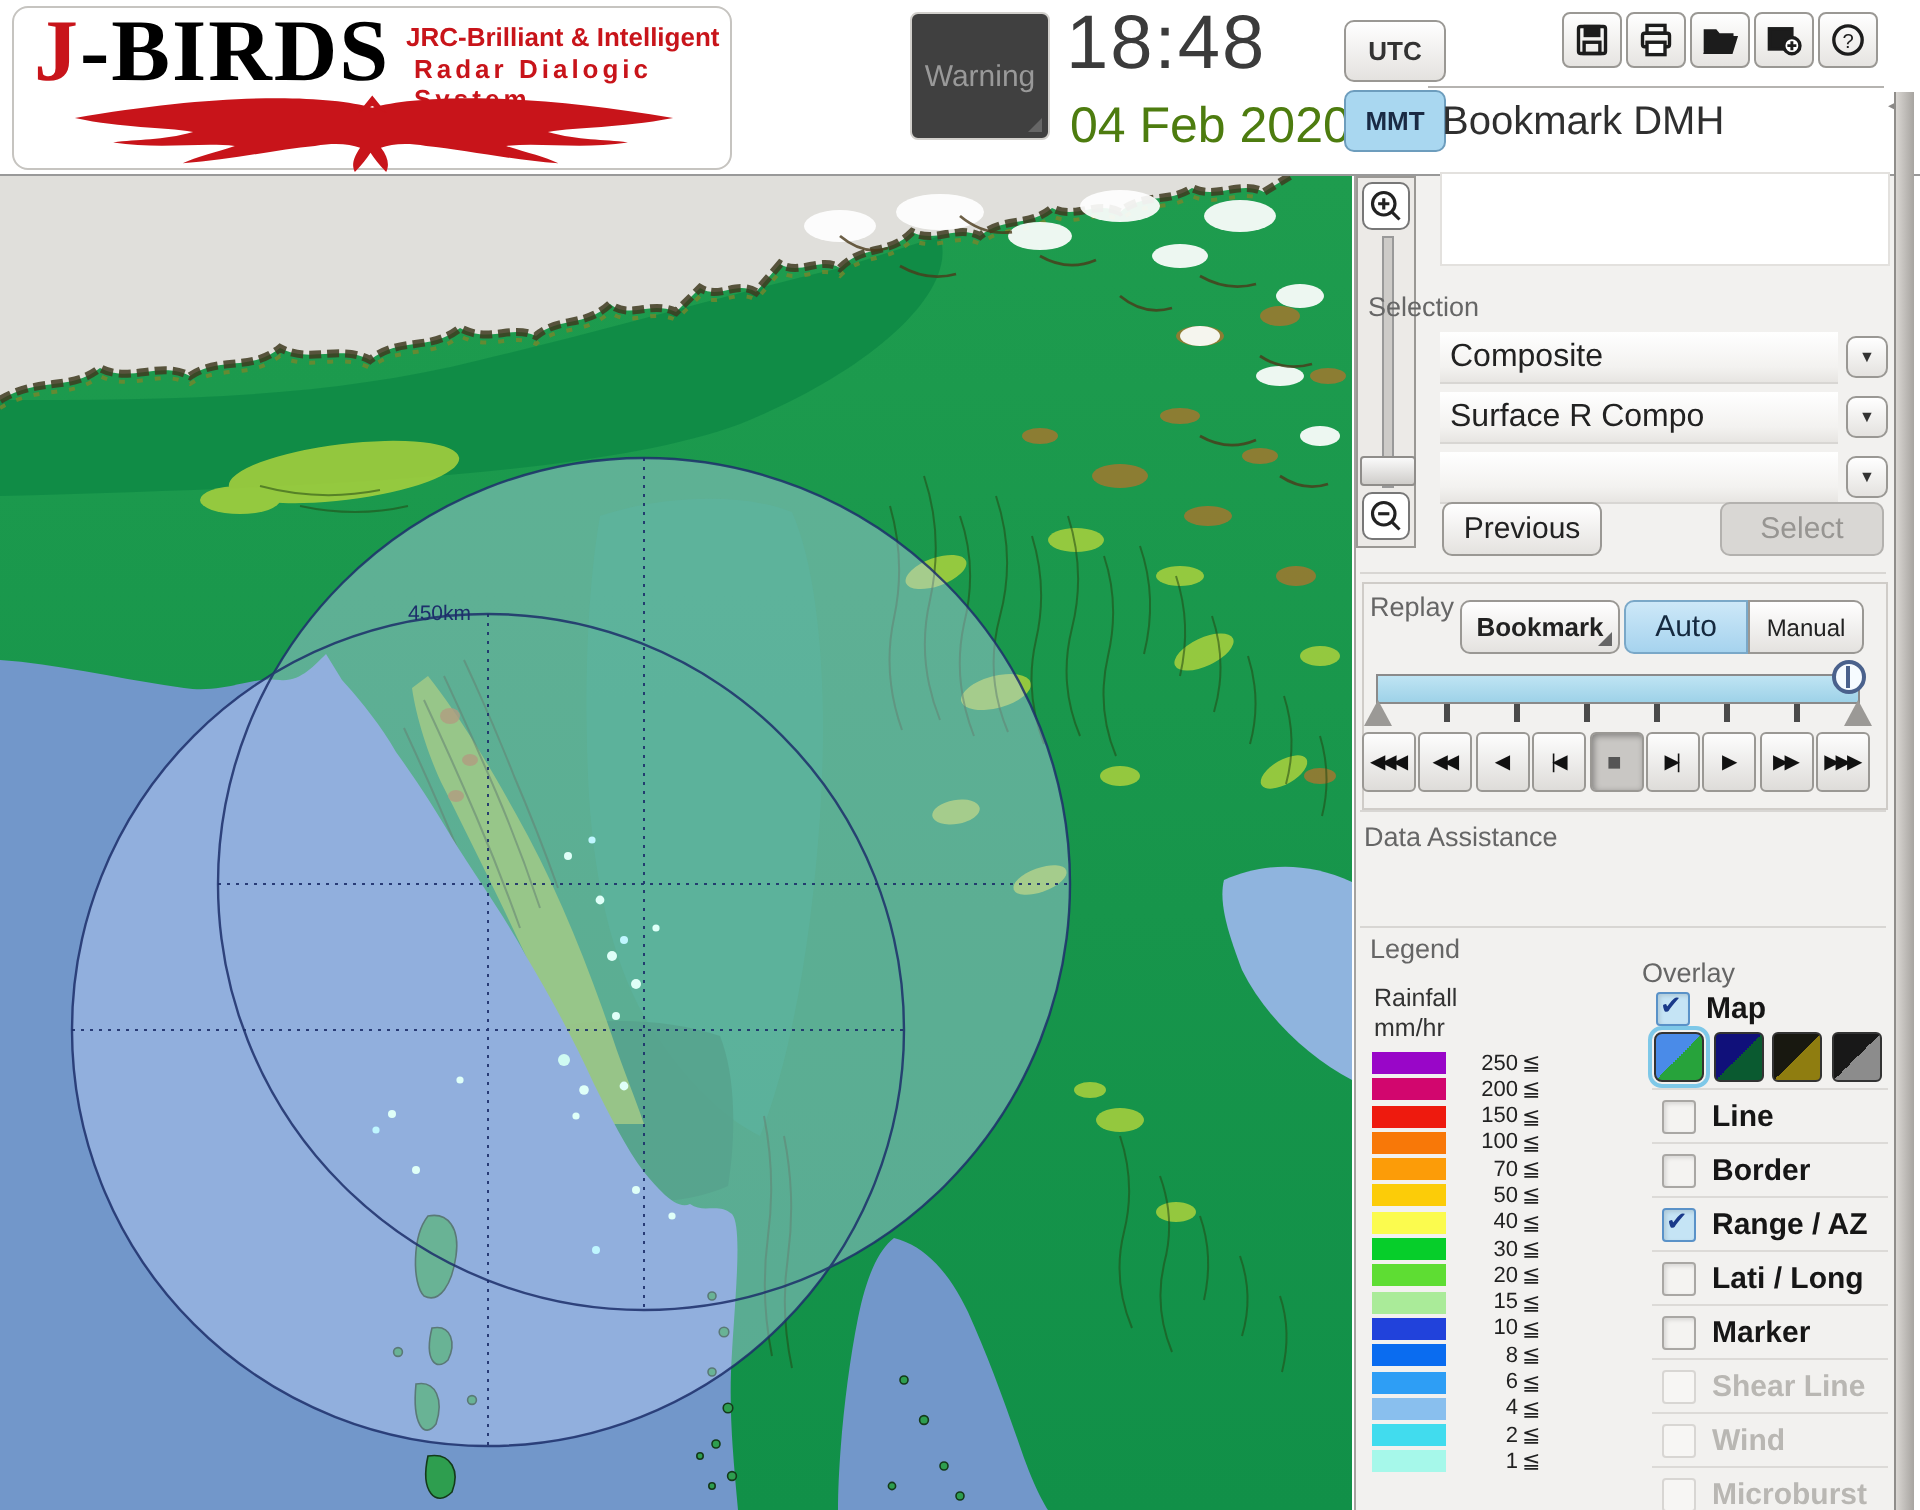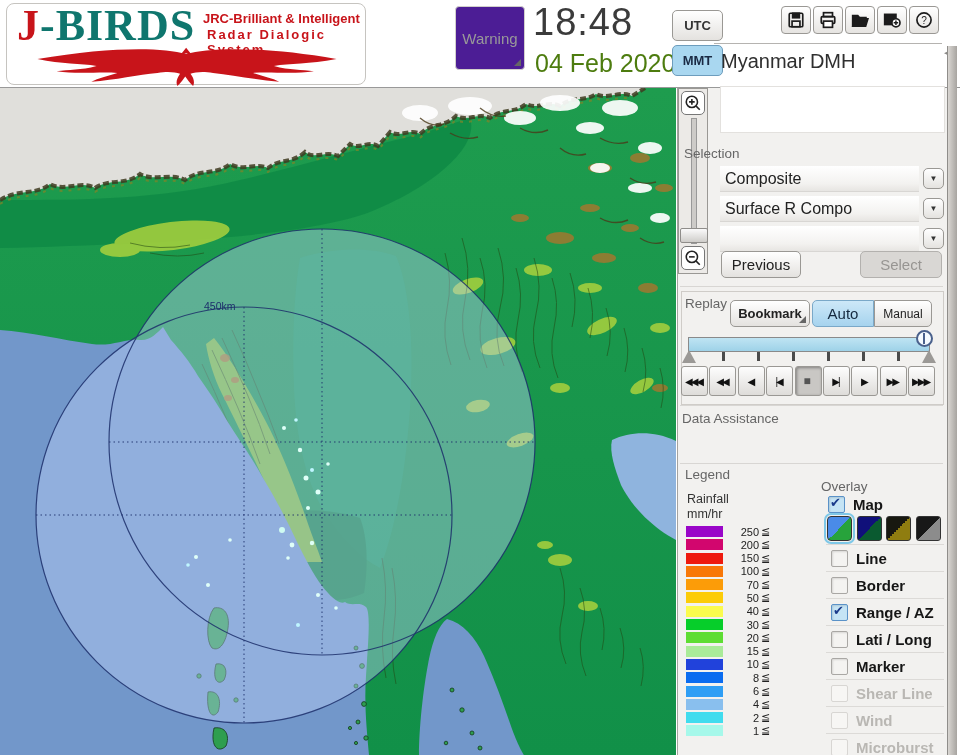--- a/index.html
+++ b/index.html
@@ -3,30 +3,30 @@
 <meta charset="utf-8">
 <style>
   html,body{margin:0;padding:0;background:#888;}
   #app{position:relative;width:960px;height:755px;background:#fff;overflow:hidden;
        font-family:"Liberation Sans","DejaVu Sans",sans-serif;-webkit-font-smoothing:antialiased;}
   .abs{position:absolute;}
   
   #topbar{left:0;top:0;width:960px;height:87px;background:#fff;border-bottom:1px solid #999;}
   #logo-box{left:6px;top:3px;width:358px;height:80px;border:1px solid #c6c4c0;border-radius:8px;background:#fff;}
   .logo-title{left:10px;top:-4px;font-family:"Liberation Serif","DejaVu Serif",serif;font-weight:700;
-      font-size:44px;color:#0f766e;letter-spacing:1px;}
+      font-size:44px;color:#000000;letter-spacing:1px;}
   .logo-title::first-letter{color:#C8141A;}
   .logo-sub1{left:196px;top:7px;font-size:13px;font-weight:700;color:#C8141A;}
   .logo-sub2{left:200px;top:23px;font-size:13px;font-weight:700;color:#C8141A;letter-spacing:2px;}
   .btn{background:linear-gradient(#ffffff,#e4e2df);border:1px solid #9a9894;border-radius:5px;
        color:#222;display:flex;align-items:center;justify-content:center;cursor:pointer;box-sizing:border-box;}
   .btn.disabled{background:#D9D7D4;color:#979592;border-color:#b3b1ae;}
   .corner::after{content:"";position:absolute;right:3px;bottom:3px;
        border-left:7px solid transparent;border-bottom:7px solid #666;}
-  #warning-btn{left:455px;top:6px;width:70px;height:64px;background:#4c1d95;border:1px solid #d2d0cc;
+  #warning-btn{left:455px;top:6px;width:70px;height:64px;background:#404040;border:1px solid #d2d0cc;
        border-radius:4px;color:#999;font-size:15px;}
   #clock-time{left:533px;top:1px;font-size:38px;color:#3b3b3b;letter-spacing:1px;}
   #clock-date{left:535px;top:49px;font-size:25px;color:#4d7c0f;}
   .tz-btn{left:672px;width:51px;height:31px;font-size:13px;font-weight:700;}
   #tz-utc{top:10px;color:#333;}
   #tz-mmt{top:45px;background:#A9D7F0;border-color:#6d9dbd;color:#1a2a44;}
   .toolbtn{top:6px;width:30px;height:28px;background:linear-gradient(#fff,#e6e4e1);border:1px solid #9a9894;border-radius:4px;}
   .toolbtn svg{stroke:#1c1c1c;fill:none;stroke-width:1.5;}
   #collapse-arrow{left:944px;top:46px;font-size:11px;color:#8a8886;}
   #right-scrollbar{left:947px;top:46px;width:9px;height:709px;
@@ -156,21 +156,21 @@
         <text x="8" y="11.5" text-anchor="middle" font-size="9" fill="#1c1c1c" stroke="none" font-family="Liberation Sans,sans-serif">?</text>
         </svg>
     </div>
     <div id="collapse-arrow" class="abs">◀</div>
   </div>
 
   <div id="panel" class="abs"></div>
   <div id="right-scrollbar" class="abs"></div>
 
   <div id="title-sep" class="abs"></div>
-  <div id="panel-title" class="abs">Myanmar DMH</div>
+  <div id="panel-title" class="abs">Bookmark DMH</div>
 
   <div id="zoomstrip" class="abs"></div>
   <div class="abs zoombtn btn" style="top:91px">
     <svg width="18" height="18" viewBox="0 0 16 16">
       <g fill="none" stroke="#222" stroke-width="1.4">
           <circle cx="7" cy="7" r="5"></circle>
           <path d="M10.8,10.8 L14,14"></path>
       <path d="M7,4.5 L7,9.5 M4.5,7 L9.5,7"></path>
         </g>
       </svg>

